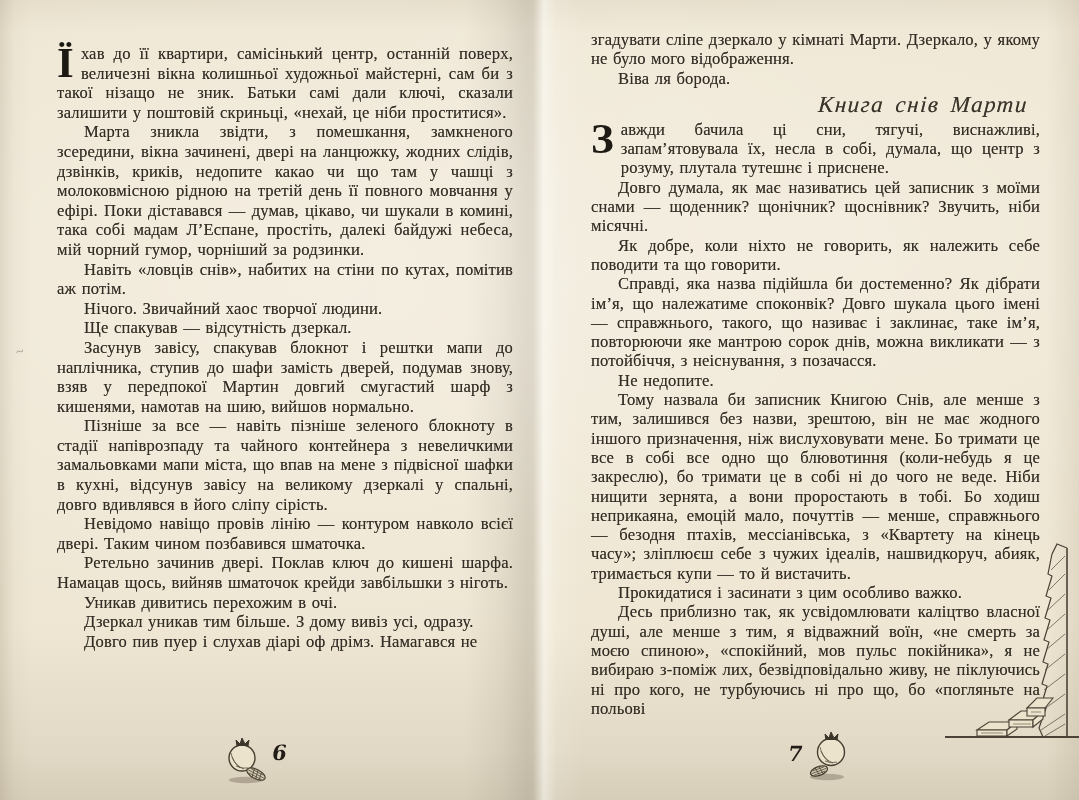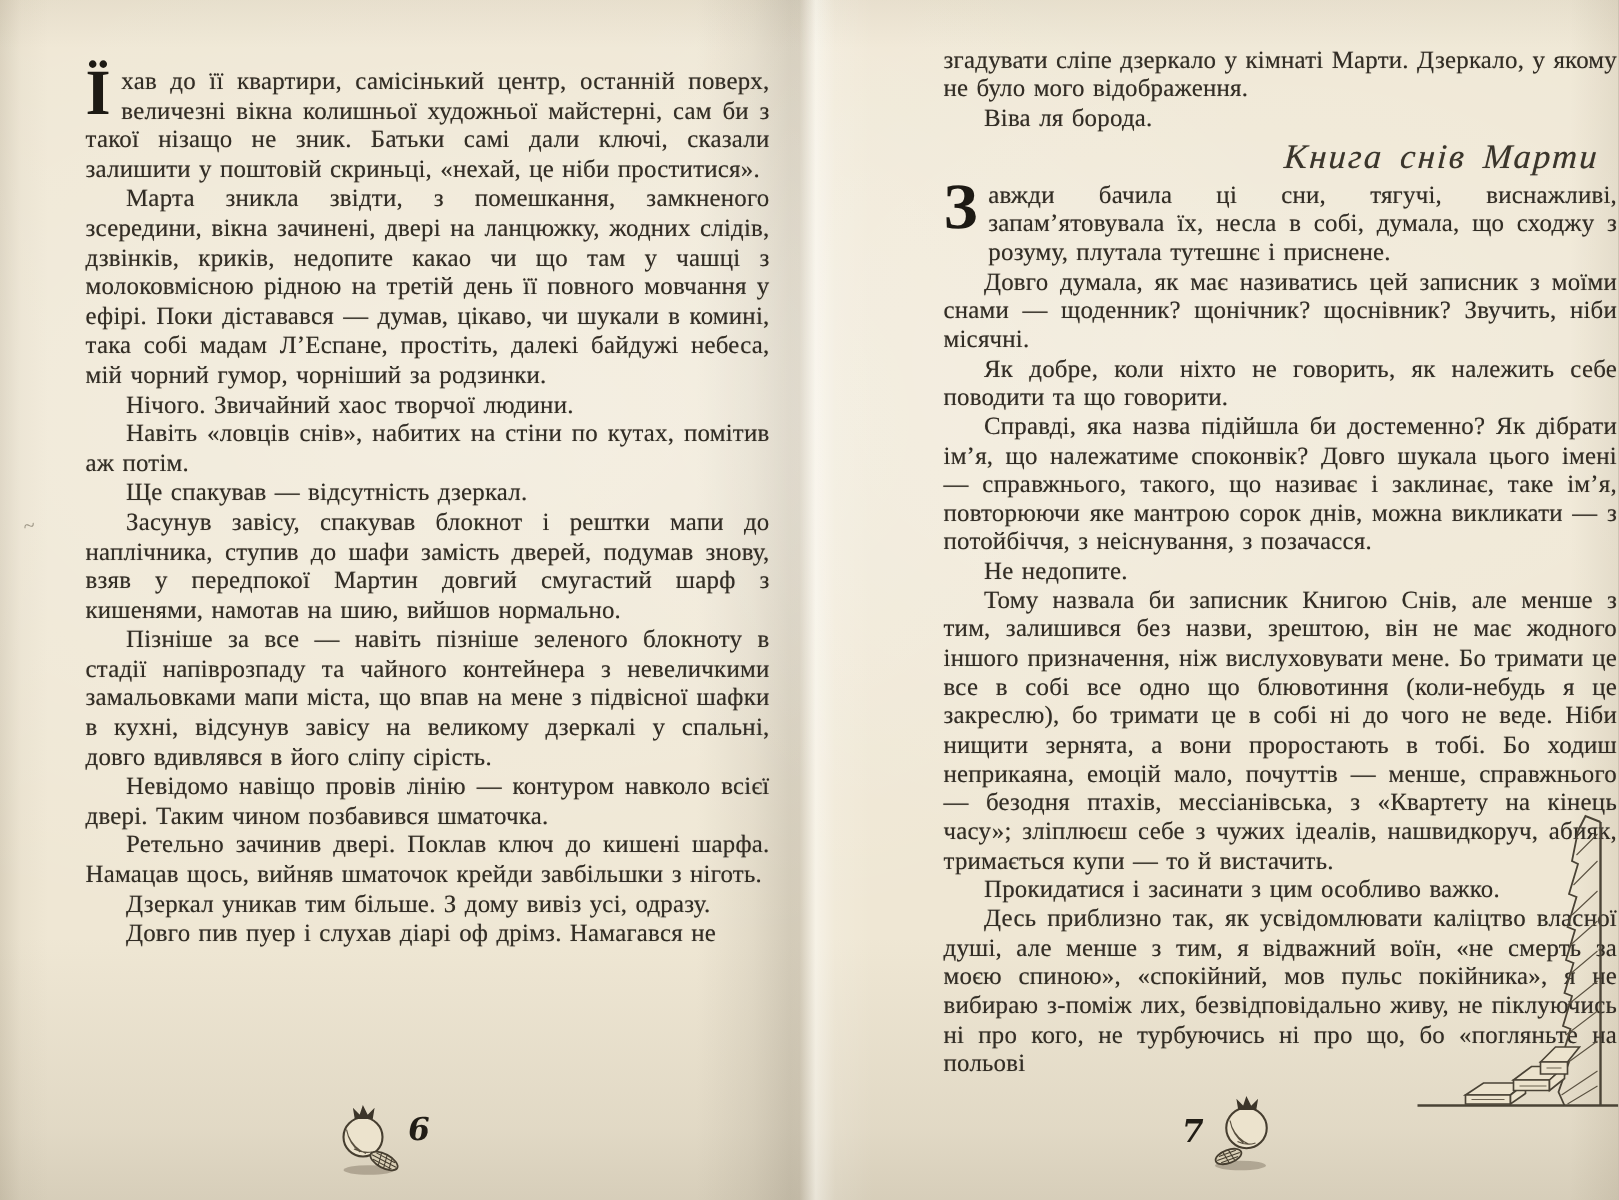--- a/index.html
+++ b/index.html
@@ -22,21 +22,21 @@
   .page{
     position:absolute;
     text-align:justify;
     font-size:16.6px;
     line-height:19.6px;
     letter-spacing:0.15px;
     word-spacing:1.2px;
     text-shadow:0 0 0.5px rgba(52,46,36,0.55);
   }
   .page-left{left:57px;top:44px;width:456px;}
-  .page-right{left:591px;top:30px;width:449px;line-height:19.3px;margin-left:38px;}
+  .page-right{left:591px;top:30px;width:449px;line-height:19.3px;}
   .para{margin:0;text-indent:27px;}
   .para.noindent{text-indent:0;}
   .dropcap{
     float:left;
     font-size:43px;
     line-height:34px;
     height:37px;
     font-weight:bold;
     margin:2px 7px 0 0;
     color:#1d1a14;
@@ -84,36 +84,37 @@
 </head>
 <body>
 
 <div class="scan">
 
   <span class="pencil-mark">~</span>
 
   <div class="page page-left">
     <p class="para noindent"><span class="dropcap">Ї</span><span>хав до її квартири, самісінький центр, останній поверх, величезні вікна колишньої художньої майстерні, сам би з такої нізащо не зник. Батьки самі дали ключі, сказали залишити у поштовій скриньці, «нехай, це ніби проститися».</span></p>
     <p class="para">Марта зникла звідти, з помешкання, замкненого зсередини, вікна зачинені, двері на ланцюжку, жодних слідів, дзвінків, криків, недопите какао чи що там у чашці з молоковмісною рідною на третій день її повного мовчання у ефірі. Поки діставався — думав, цікаво, чи шукали в комині, така собі мадам Л’Еспане, простіть, далекі байдужі небеса, мій чорний гумор, чорніший за родзинки.</p>
+    <p class="para">Навіть «ловців снів», набитих на стіни по кутах, помітив аж потім.</p>
     <p class="para">Нічого. Звичайний хаос творчої людини.</p>
-    <p class="para">Навіть «ловців снів», набитих на стіни по кутах, помітив аж потім.</p>
     <p class="para">Ще спакував — відсутність дзеркал.</p>
     <p class="para">Засунув завісу, спакував блокнот і рештки мапи до наплічника, ступив до шафи замість дверей, подумав знову, взяв у передпокої Мартин довгий смугастий шарф з кишенями, намотав на шию, вийшов нормально.</p>
     <p class="para">Пізніше за все — навіть пізніше зеленого блокноту в стадії напіврозпаду та чайного контейнера з невеличкими замальовками мапи міста, що впав на мене з підвісної шафки в кухні, відсунув завісу на великому дзеркалі у спальні, довго вдивлявся в його сліпу сірість.</p>
     <p class="para">Невідомо навіщо провів лінію — контуром навколо всієї двері. Таким чином позбавився шматочка.</p>
     <p class="para">Ретельно зачинив двері. Поклав ключ до кишені шарфа. Намацав щось, вийняв шматочок крейди завбільшки з ніготь.</p>
+    <p class="para">Уникав дивитись перехожим в очі.</p>
     <p class="para">Дзеркал уникав тим більше. З дому вивіз усі, одразу.</p>
     <p class="para">Довго пив пуер і слухав діарі оф дрімз. Намагався не</p>
   </div>
 
   <div class="page page-right">
     <p class="para noindent">згадувати сліпе дзеркало у кімнаті Марти. Дзеркало, у якому не було мого відображення.</p>
     <p class="para">Віва ля борода.</p>
     <div class="script-heading">Книга снів Марти</div>
-    <p class="para noindent"><span class="dropcap">З</span><span>авжди бачила ці сни, тягучі, виснажливі, запам’ятовувала їх, несла в собі, думала, що сходжу з розуму, плутала тутешнє і приснене.</span></p>
+    <p class="para noindent"><span class="dropcap">З</span><span>авжди бачила ці сни, тягучі, виснажливі, запам’ятовувала їх, несла в собі, думала, що центр з розуму, плутала тутешнє і приснене.</span></p>
     <p class="para">Довго думала, як має називатись цей записник з моїми снами — щоденник? щонічник? щоснівник? Звучить, ніби місячні.</p>
     <p class="para">Як добре, коли ніхто не говорить, як належить себе поводити та що говорити.</p>
     <p class="para">Справді, яка назва підійшла би достеменно? Як дібрати ім’я, що належатиме споконвік? Довго шукала цього імені — справжнього, такого, що називає і заклинає, таке ім’я, повторюючи яке мантрою сорок днів, можна викликати — з потойбіччя, з неіснування, з позачасся.</p>
     <p class="para">Не недопите.</p>
     <p class="para">Тому назвала би записник Книгою Снів, але менше з тим, залишився без назви, зрештою, він не має жодного іншого призначення, ніж вислуховувати мене. Бо тримати це все в собі все одно що блювотиння (коли-небудь я це закреслю), бо тримати це в собі ні до чого не веде. Ніби нищити зернята, а вони проростають в тобі. Бо ходиш неприкаяна, емоцій мало, почуттів — менше, справжнього — безодня птахів, мессіанівська, з «Квартету на кінець часу»; зліплюєш себе з чужих ідеалів, нашвидкоруч, абияк, тримається купи — то й вистачить.</p>
     <p class="para">Прокидатися і засинати з цим особливо важко.</p>
     <p class="para">Десь приблизно так, як усвідомлювати каліцтво власної душі, але менше з тим, я відважний воїн, «не смерть за моєю спиною», «спокійний, мов пульс покійника», я не вибираю з-поміж лих, безвідповідально живу, не піклуючись ні про кого, не турбуючись ні про що, бо «погляньте на польові</p>
   </div>
 
   <div class="pagefoot foot-left">

